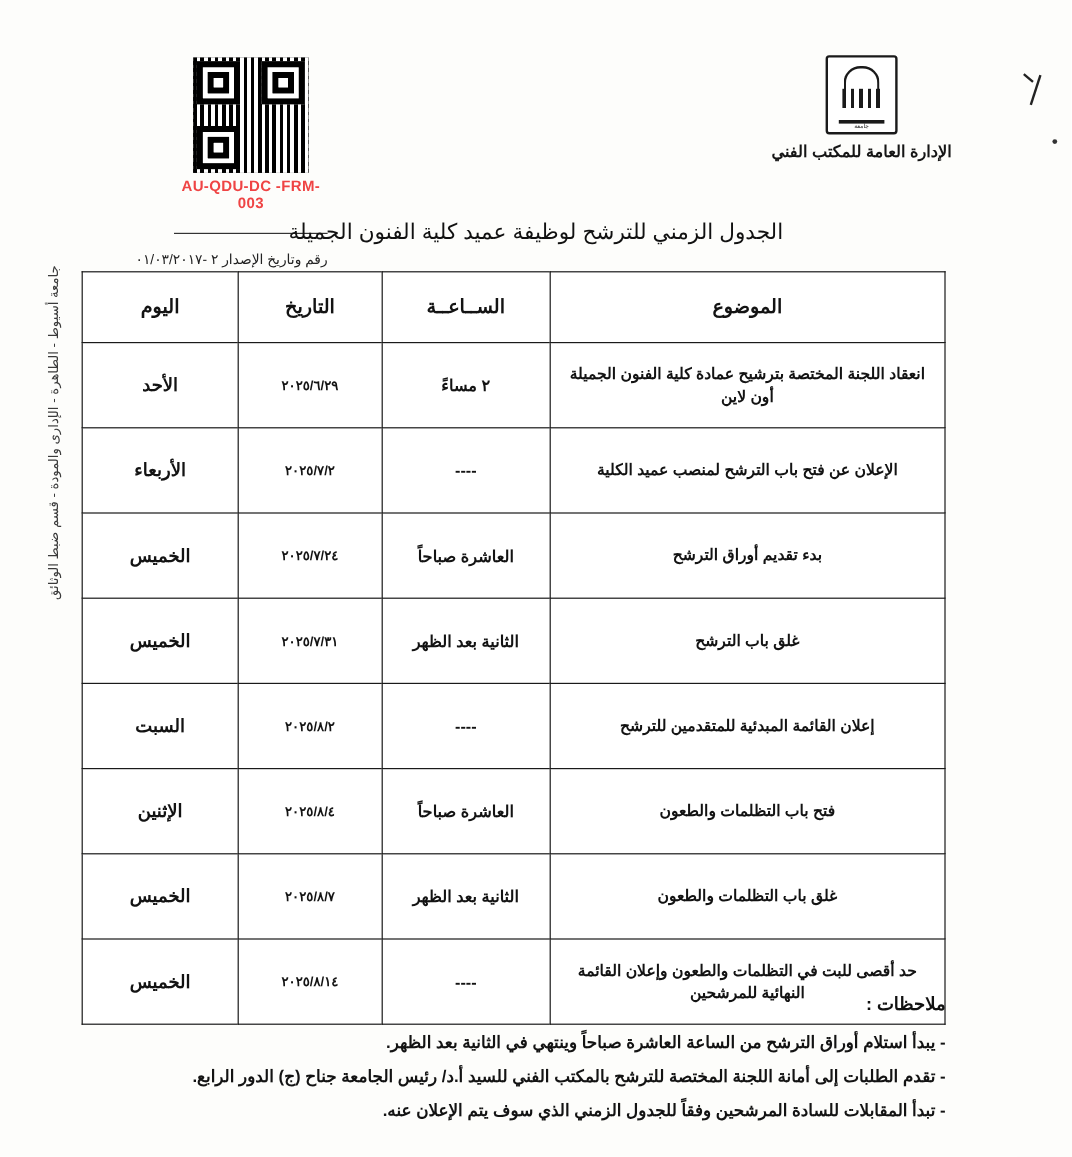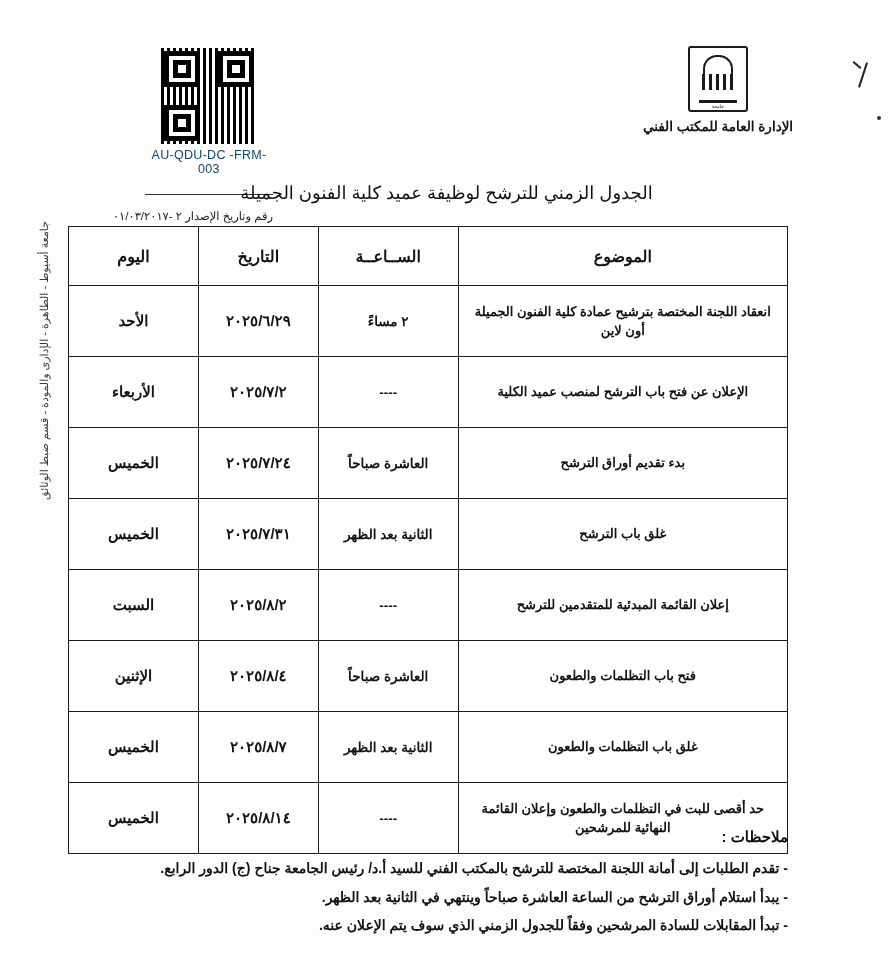--- a/index.html
+++ b/index.html
@@ -60,25 +60,25 @@
   .qr .fp3 {
     position: absolute;
     bottom: 3px; left: 3px;
     width: 26px; height: 26px;
     border: 5px solid #111;
     background: #fff;
     box-shadow: inset 0 0 0 4px #fff, inset 0 0 0 9px #111;
   }
   .code-line {
     font-size: 12.5px;
-    font-weight: normal;
+    font-weight: bold;
     direction: ltr;
     letter-spacing: .3px;
     margin-top: 4px;
-    color: #0c4a6e;
+    color: #ef4444;
   }
   .code-under {
     border-top: 1px solid #333;
     margin-top: 18px;
     padding-top: 14px;
     font-size: 11.5px;
     color: #222;
     white-space: nowrap;
   }
 
@@ -212,21 +212,21 @@
   }
   table.schedule tbody td.subject {
     font-size: 13px;
     font-weight: bold;
     line-height: 1.5;
   }
   table.schedule tbody td.time {
     font-size: 13.5px;
   }
   table.schedule tbody td.date {
-    font-size: 15px;
+    font-size: 11px;
     letter-spacing: .5px;
   }
   table.schedule tbody td.day {
     font-size: 15px;
   }
   col.c-subject { width: 330px; }
   col.c-time { width: 140px; }
   col.c-date { width: 120px; }
   col.c-day { width: 130px; }
 
@@ -359,20 +359,20 @@
         <td class="subject">حد أقصى للبت في التظلمات والطعون وإعلان القائمة النهائية للمرشحين</td>
         <td class="time">----</td>
         <td class="date">٢٠٢٥/٨/١٤</td>
         <td class="day">الخميس</td>
       </tr>
     </tbody>
   </table>
 
   <div class="notes">
     <div class="notes-title">ملاحظات :</div>
+    <div class="note-item">- يبدأ استلام أوراق الترشح من الساعة العاشرة صباحاً وينتهي في الثانية بعد الظهر.</div>
     <div class="note-item">- تقدم الطلبات إلى أمانة اللجنة المختصة للترشح بالمكتب الفني للسيد أ.د/ رئيس الجامعة جناح (ج) الدور الرابع.</div>
-    <div class="note-item">- يبدأ استلام أوراق الترشح من الساعة العاشرة صباحاً وينتهي في الثانية بعد الظهر.</div>
     <div class="note-item">- تبدأ المقابلات للسادة المرشحين وفقاً للجدول الزمني الذي سوف يتم الإعلان عنه.</div>
   </div>
 
   <div class="side-text">جامعة أسيوط - الطاهرة - الإدارى والمودة - قسم ضبط الوثائق</div>
 
 </div>
 
 </body></html>

